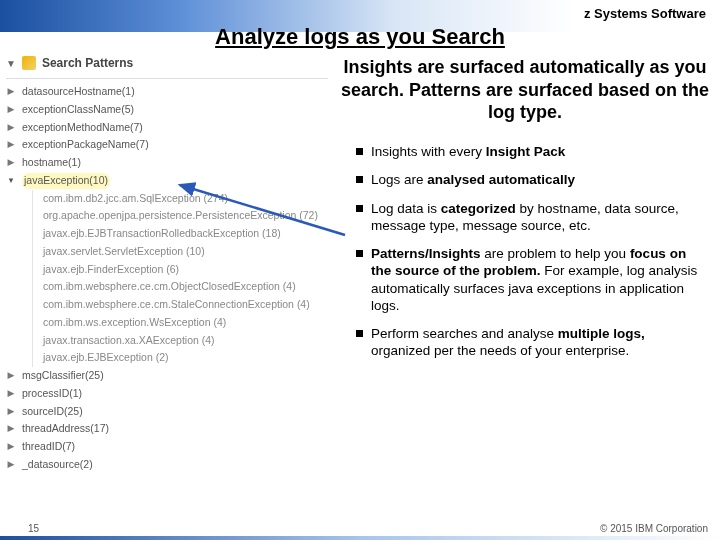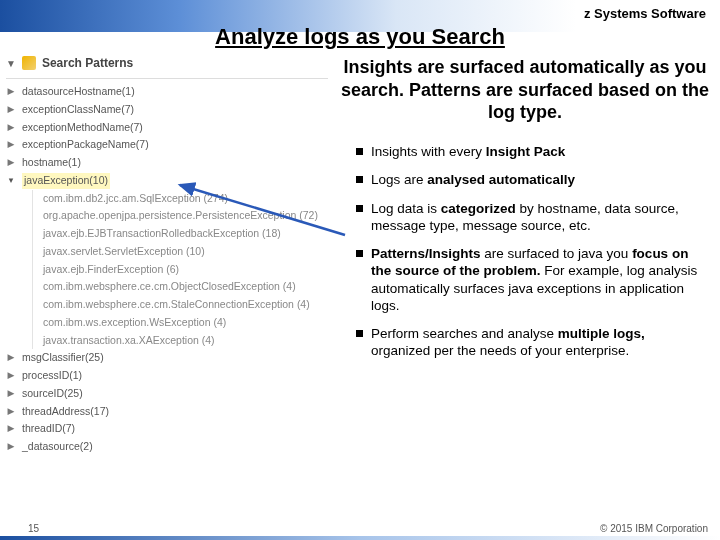--- a/index.html
+++ b/index.html
@@ -17,21 +17,21 @@
   .panel-head .logo { width:14px; height:14px; border-radius:2px; background:linear-gradient(135deg,#f0b400,#f2d070); display:inline-block; }
 
   .tree { position:absolute; top:76px; left:6px; width:322px; font-size:10.5px; color:#555; line-height:1.5; }
   .hr { border-top:1px solid #ddd; margin:2px 0 4px 0; }
   .row { display:flex; align-items:center; gap:6px; padding:1px 0; }
   .arrow { width:10px; text-align:center; color:#777; font-size:9px; }
   .arrow.open { color:#555; }
   .label { white-space:nowrap; }
   .sub { margin-left:26px; padding-left:10px; border-left:1px solid #e3e3e3; }
   .sub .row { color:#888; }
-  .hl { background:#fff8c0; padding:0 2px; border-radius:0; }
+  .hl { background:#fff8c0; padding:0 2px; border-radius:7px; }
 
   .bullets { position:absolute; top:143px; left:356px; width:348px; font-size:13.5px; color:#000; line-height:1.28; }
   .bi { display:flex; gap:8px; margin-bottom:11px; }
   .bi .sq { width:7px; height:7px; background:#000; margin-top:5px; flex:0 0 7px; }
   .bi .tx { flex:1 1 auto; }
 
   .pointer { position:absolute; top:180px; left:170px; width:180px; height:60px; pointer-events:none; }
 
   .pagenum { position:absolute; bottom:6px; left:28px; font-size:10px; color:#555; }
   .copy    { position:absolute; bottom:6px; right:12px; font-size:10px; color:#555; }
@@ -54,21 +54,21 @@
   </div>
 
   <div class="tree">
     <div class="hr"></div>
     <div class="row">
         <span class="arrow">▶</span>
         <span class="label">datasourceHostname(1)</span>
       </div>
     <div class="row">
         <span class="arrow">▶</span>
-        <span class="label">exceptionClassName(7)</span>
+        <span class="label">exceptionClassName(5)</span>
       </div>
     <div class="row">
         <span class="arrow">▶</span>
         <span class="label">exceptionMethodName(7)</span>
       </div>
     <div class="row">
         <span class="arrow">▶</span>
         <span class="label">exceptionPackageName(7)</span>
       </div>
     <div class="row">
@@ -99,20 +99,23 @@
           <span class="label">com.ibm.websphere.ce.cm.ObjectClosedException (4)</span>
         </div>
       <div class="row">
           <span class="label">com.ibm.websphere.ce.cm.StaleConnectionException (4)</span>
         </div>
       <div class="row">
           <span class="label">com.ibm.ws.exception.WsException (4)</span>
         </div>
       <div class="row">
           <span class="label">javax.transaction.xa.XAException (4)</span>
+        </div>
+      <div class="row">
+          <span class="label">javax.ejb.EJBException (2)</span>
         </div>
     </div>
     <div class="row">
         <span class="arrow">▶</span>
         <span class="label">msgClassifier(25)</span>
       </div>
     <div class="row">
         <span class="arrow">▶</span>
         <span class="label">processID(1)</span>
       </div>
@@ -151,21 +154,21 @@
     <div class="bi">
         <div class="sq"></div>
         <div class="tx"><span>Logs are </span><b>analysed automatically</b><span></span></div>
       </div>
     <div class="bi">
         <div class="sq"></div>
         <div class="tx"><span>Log data is </span><b>categorized</b><span> by hostname, data source, message type, message source, etc.</span></div>
       </div>
     <div class="bi">
         <div class="sq"></div>
-        <div class="tx"><span></span><b>Patterns/Insights</b><span> are surfaced to java you </span><b>focus on the source of the problem.</b><span> For example, log analysis automatically surfaces java exceptions in application logs.</span></div>
+        <div class="tx"><span></span><b>Patterns/Insights</b><span> are problem to help you </span><b>focus on the source of the problem.</b><span> For example, log analysis automatically surfaces java exceptions in application logs.</span></div>
       </div>
     <div class="bi">
         <div class="sq"></div>
         <div class="tx"><span>Perform searches and analyse </span><b>multiple logs,</b><span> organized per the needs of your enterprise.</span></div>
       </div>
   </div>
 
   <div class="pagenum">15</div>
   <div class="copy">© 2015 IBM Corporation</div>
   <div class="botbar"></div>

